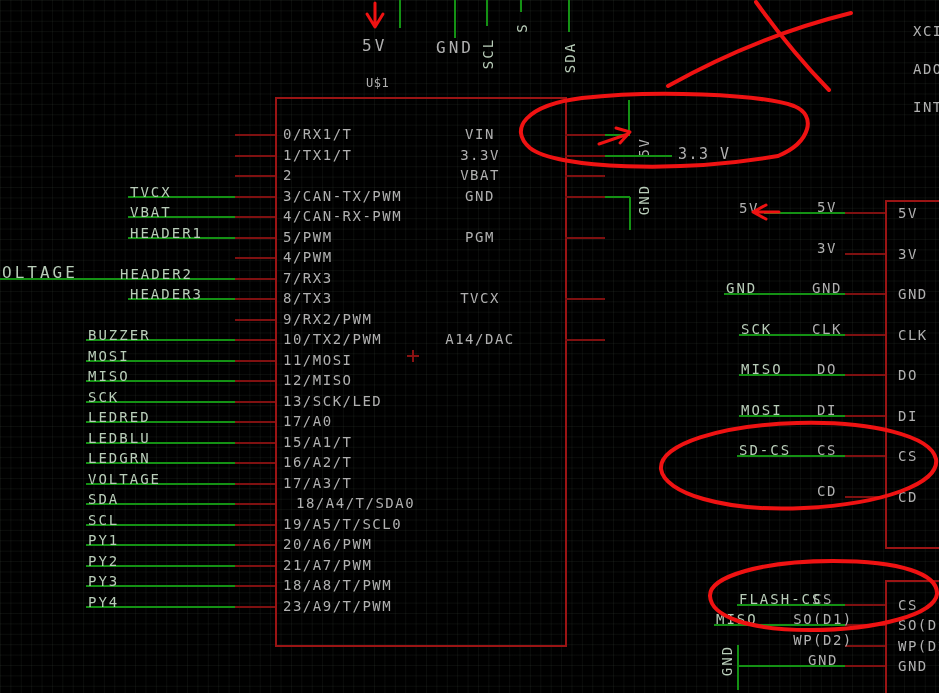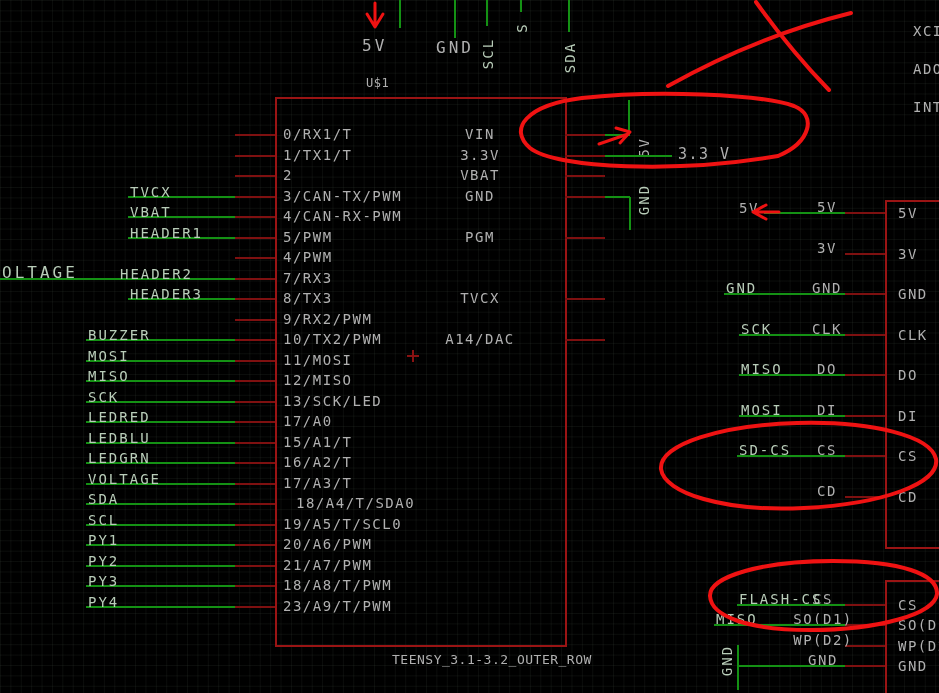--- a/index.html
+++ b/index.html
@@ -27,21 +27,20 @@
   svg.anno{position:absolute;left:0;top:0;pointer-events:none;}
   svg.anno path{stroke:var(--anno,#ef1212);fill:none;stroke-linecap:round;stroke-linejoin:round;}
 </style>
 </head>
 <body>
 
 <div id="canvas">
 
   <div class="box" style="left:275px;top:97px;width:288px;height:546px"></div>
   <div class="t sm" style="left:366px;top:76px">U$1</div>
-  <div class="t ls" style="left:392px;top:652px">TEENSY_3.1-3.2_OUTER_ROW</div>
   <div class="cross" style="left:407px;top:355px;width:12px;height:2px"></div>
   <div class="cross" style="left:412px;top:350px;width:2px;height:12px"></div>
 
   <div class="w stub" style="left:235px;top:134px;width:40px"></div>
   <div class="w stub" style="left:235px;top:155px;width:40px"></div>
   <div class="w stub" style="left:235px;top:175px;width:40px"></div>
   <div class="w stub" style="left:235px;top:196px;width:40px"></div>
   <div class="w stub" style="left:235px;top:216px;width:40px"></div>
   <div class="w stub" style="left:235px;top:237px;width:40px"></div>
   <div class="w stub" style="left:235px;top:257px;width:40px"></div>

